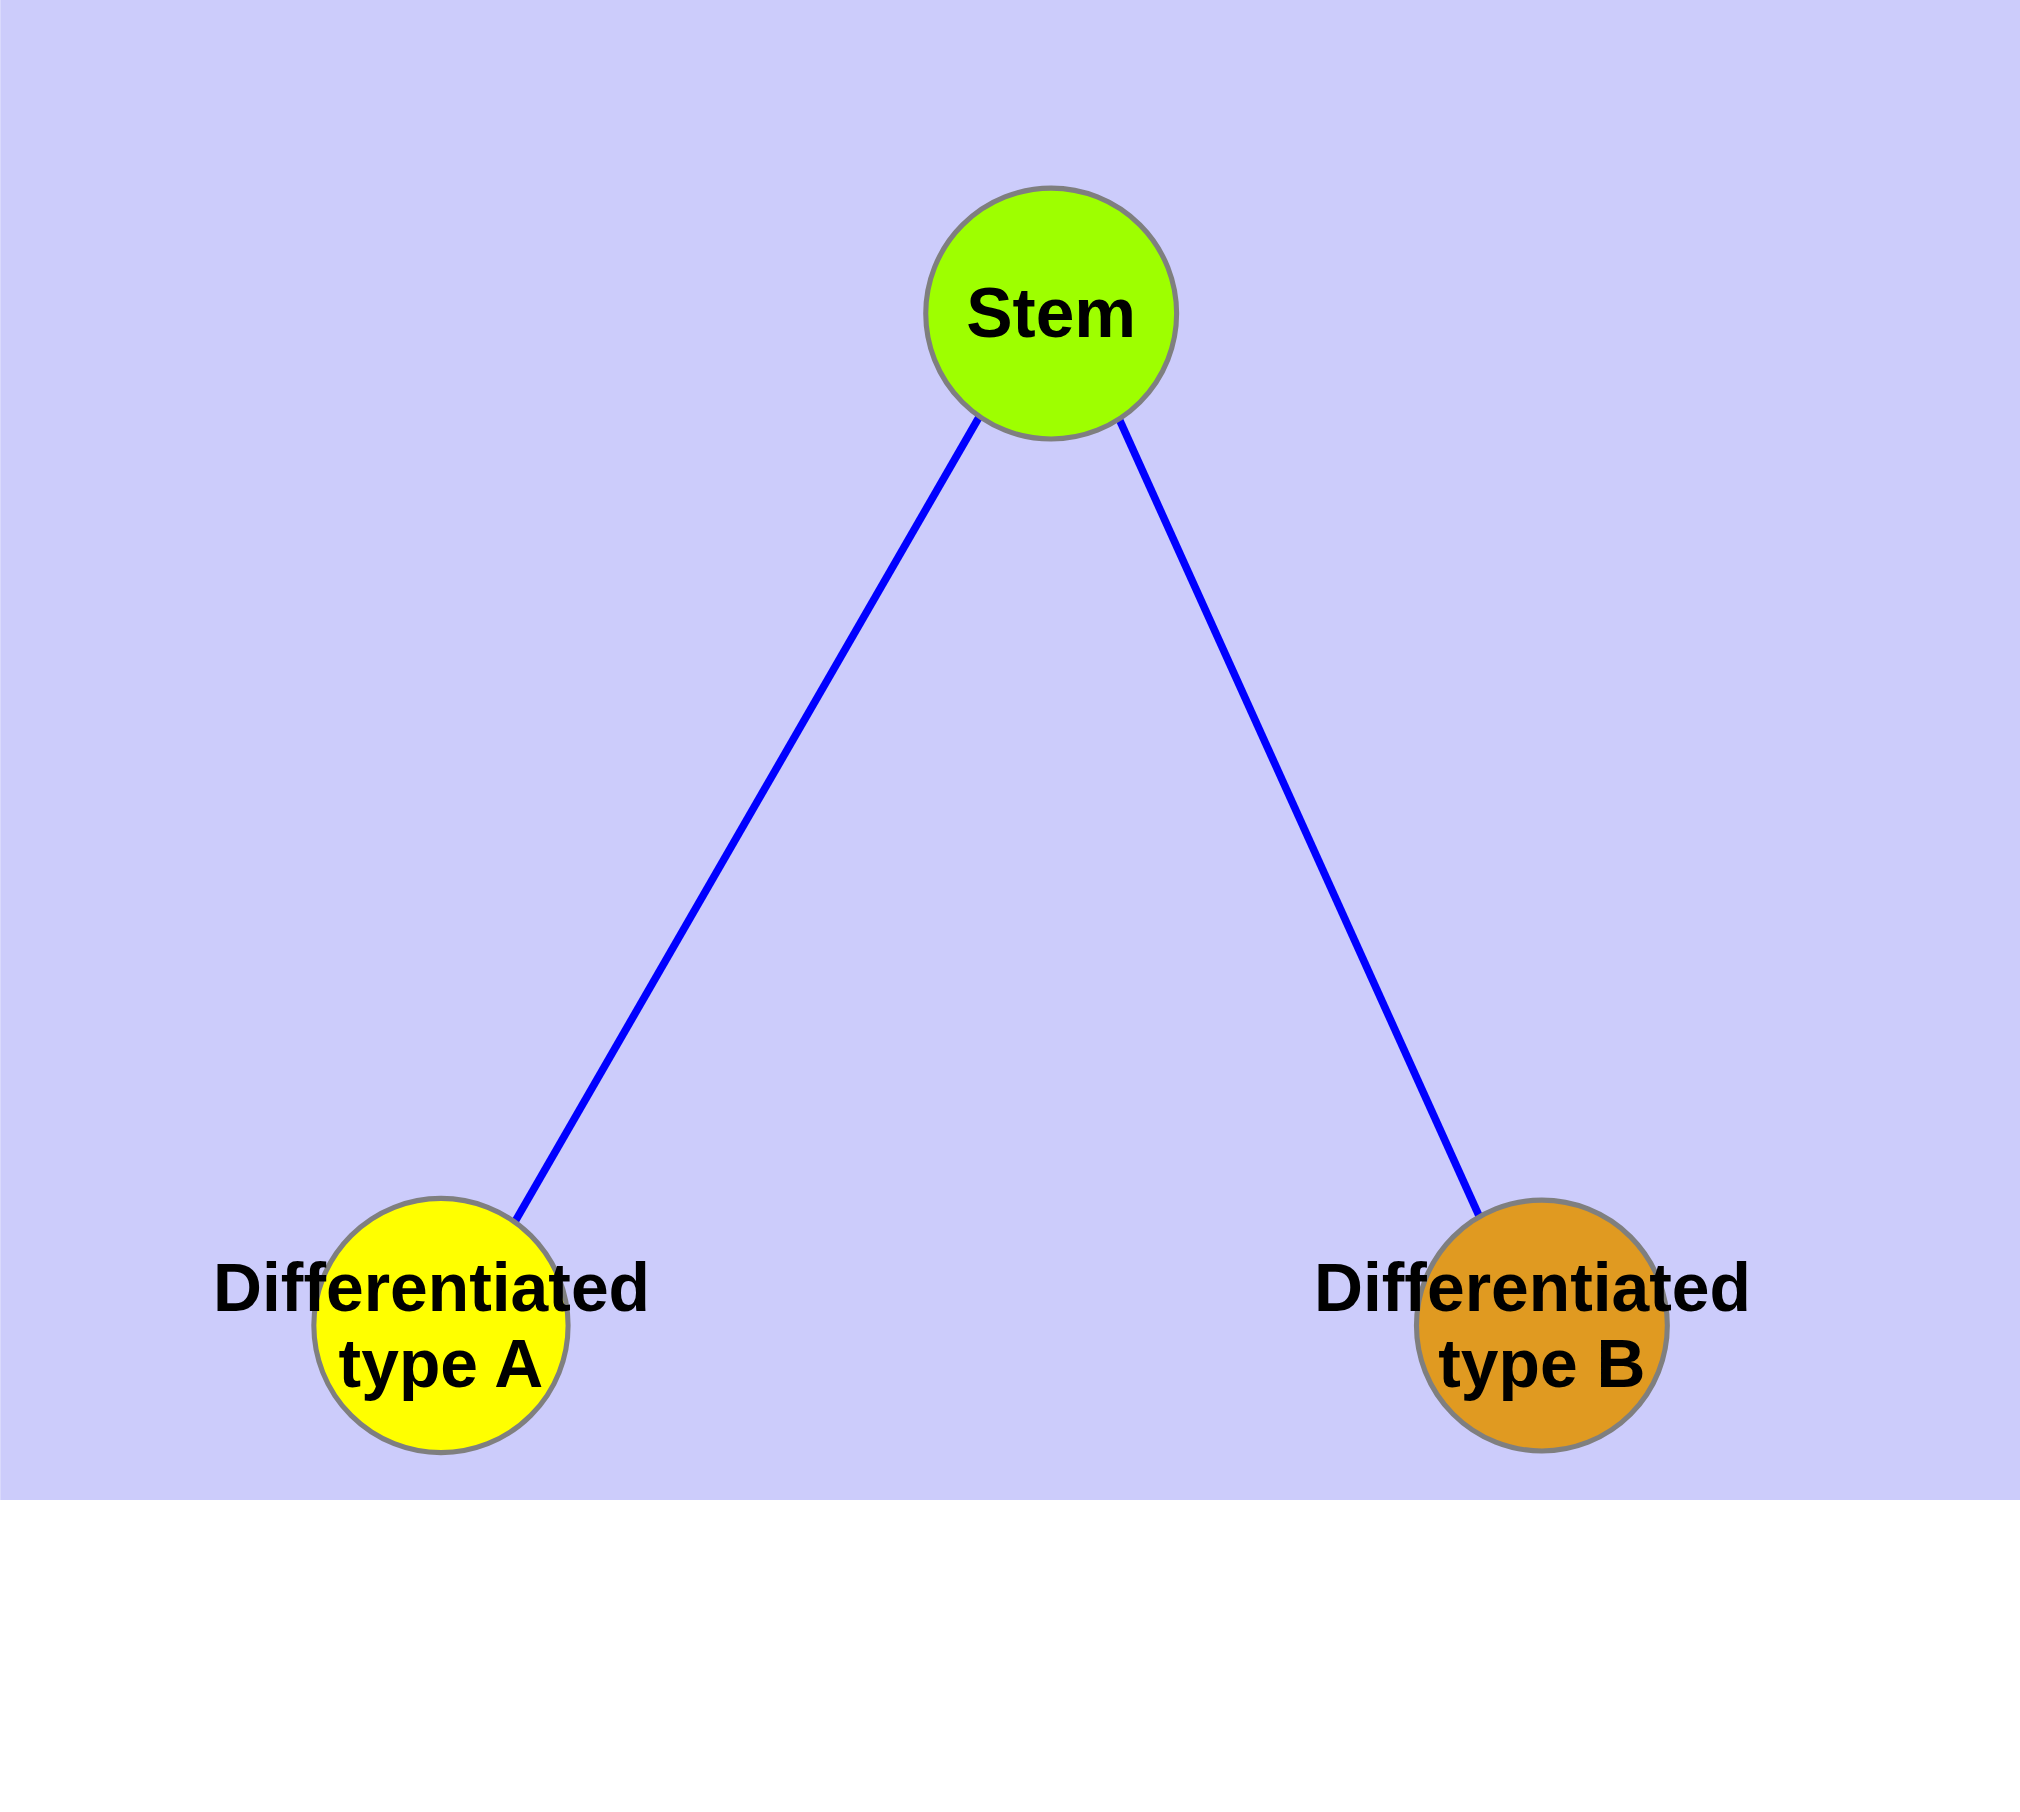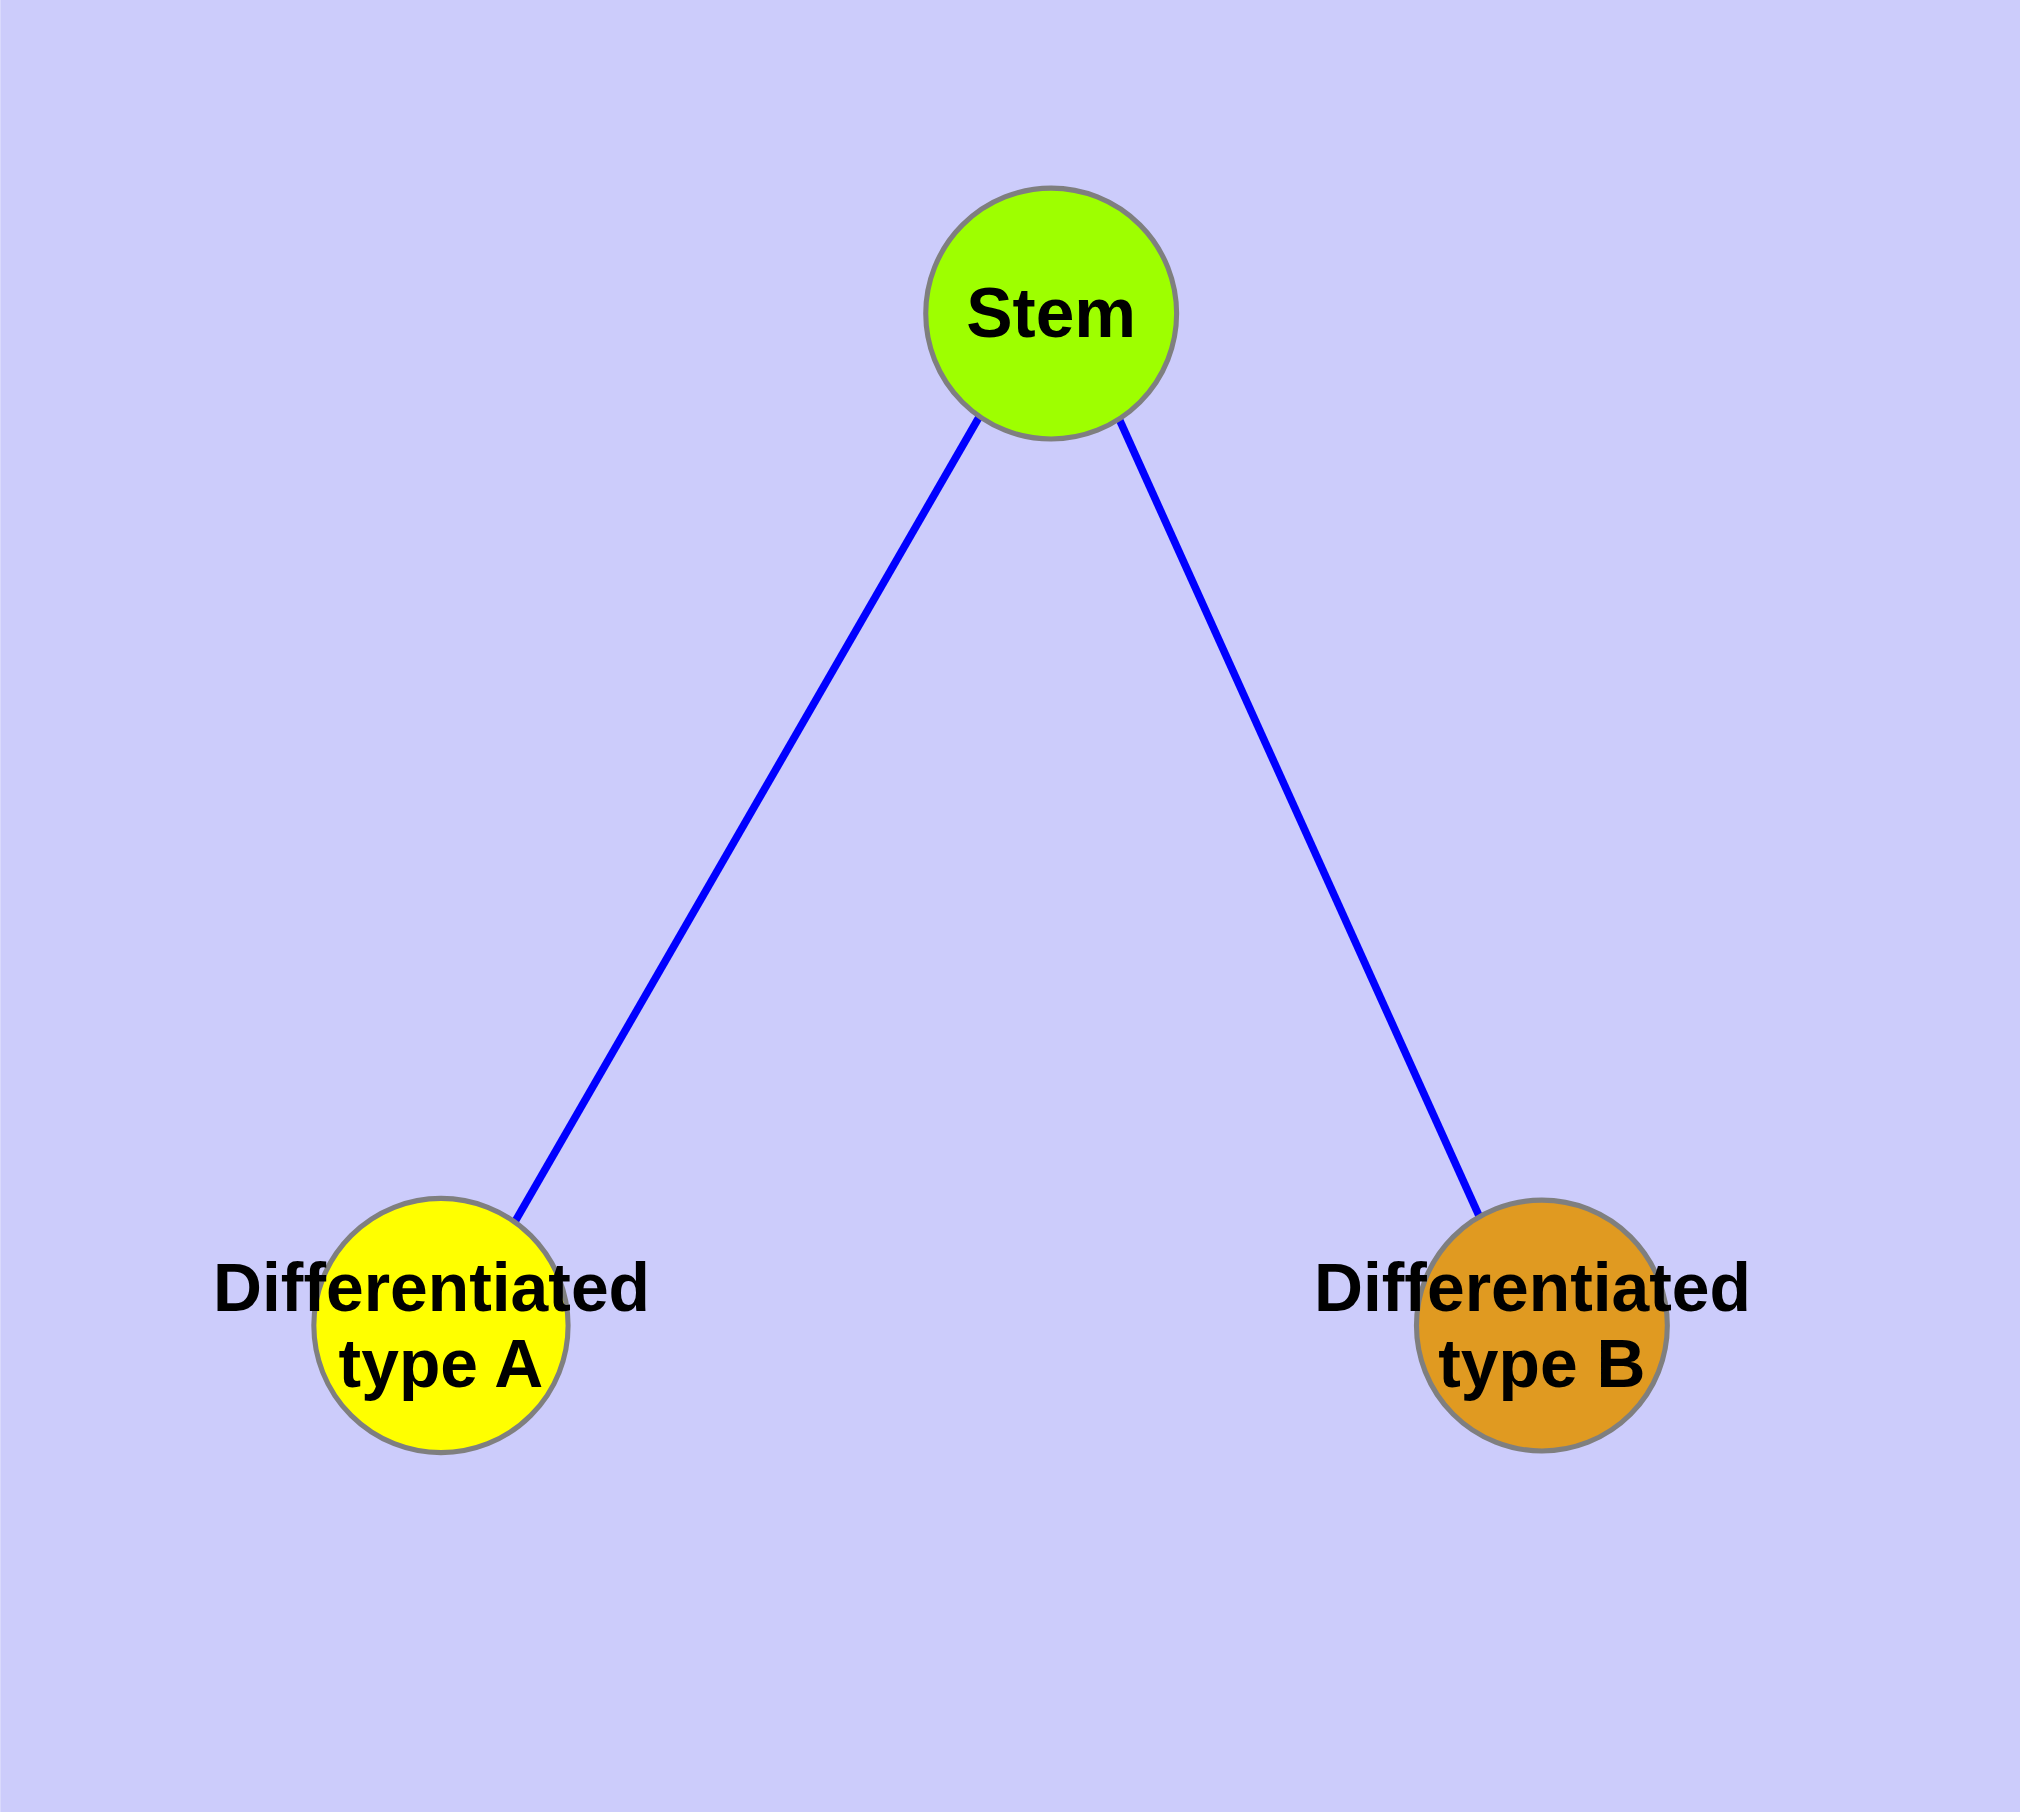--- a/index.html
+++ b/index.html
@@ -35,21 +35,21 @@
     stroke: #7f7f7f;
     stroke-width: 6;
   }
   .graph-edge {
     stroke-linecap: butt;
   }
 </style>
 </head>
 <body>
 
-<div id="canvas" style="width: 2021px; height: 1812px;">
+<div id="canvas" style="width: 2021px; height: 1500px;">
   <svg id="graph-svg" viewBox="0 0 2384 2138" xmlns="http://www.w3.org/2000/svg" style="width: 2021px; height: 1812px;">
 
     <rect id="bg-rect" x="0" y="0" width="2384" height="2138" fill="#ccccfb"></rect>
 
     <g id="edges-group">
       <line id="edge-0" class="graph-edge" x1="1155" y1="492" x2="607" y2="1442" stroke="#0000ff" stroke-width="9"></line>
       <line id="edge-1" class="graph-edge" x1="1320" y1="494" x2="1745" y2="1435" stroke="#0000ff" stroke-width="9"></line>
     </g>
 
     <g id="nodes-group">

